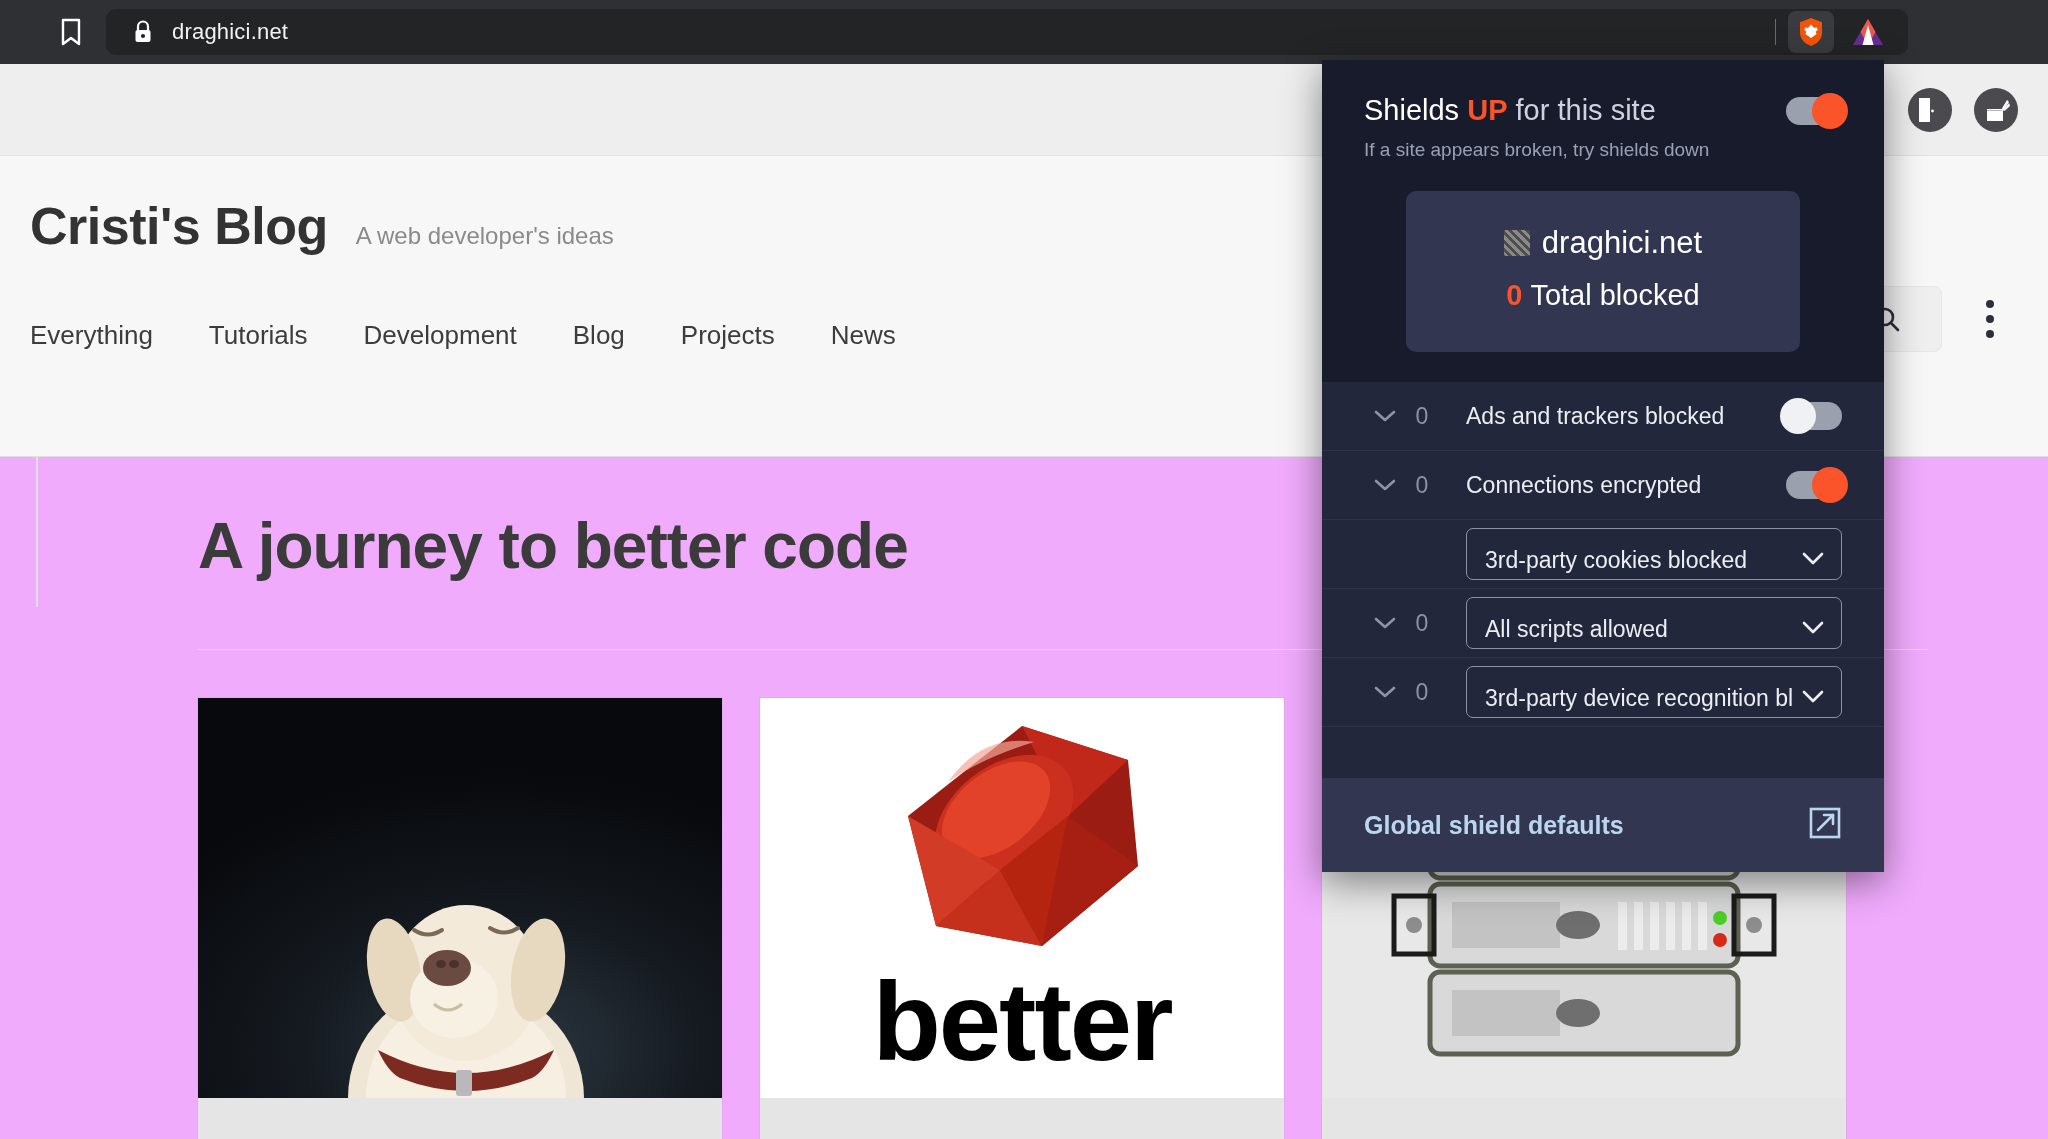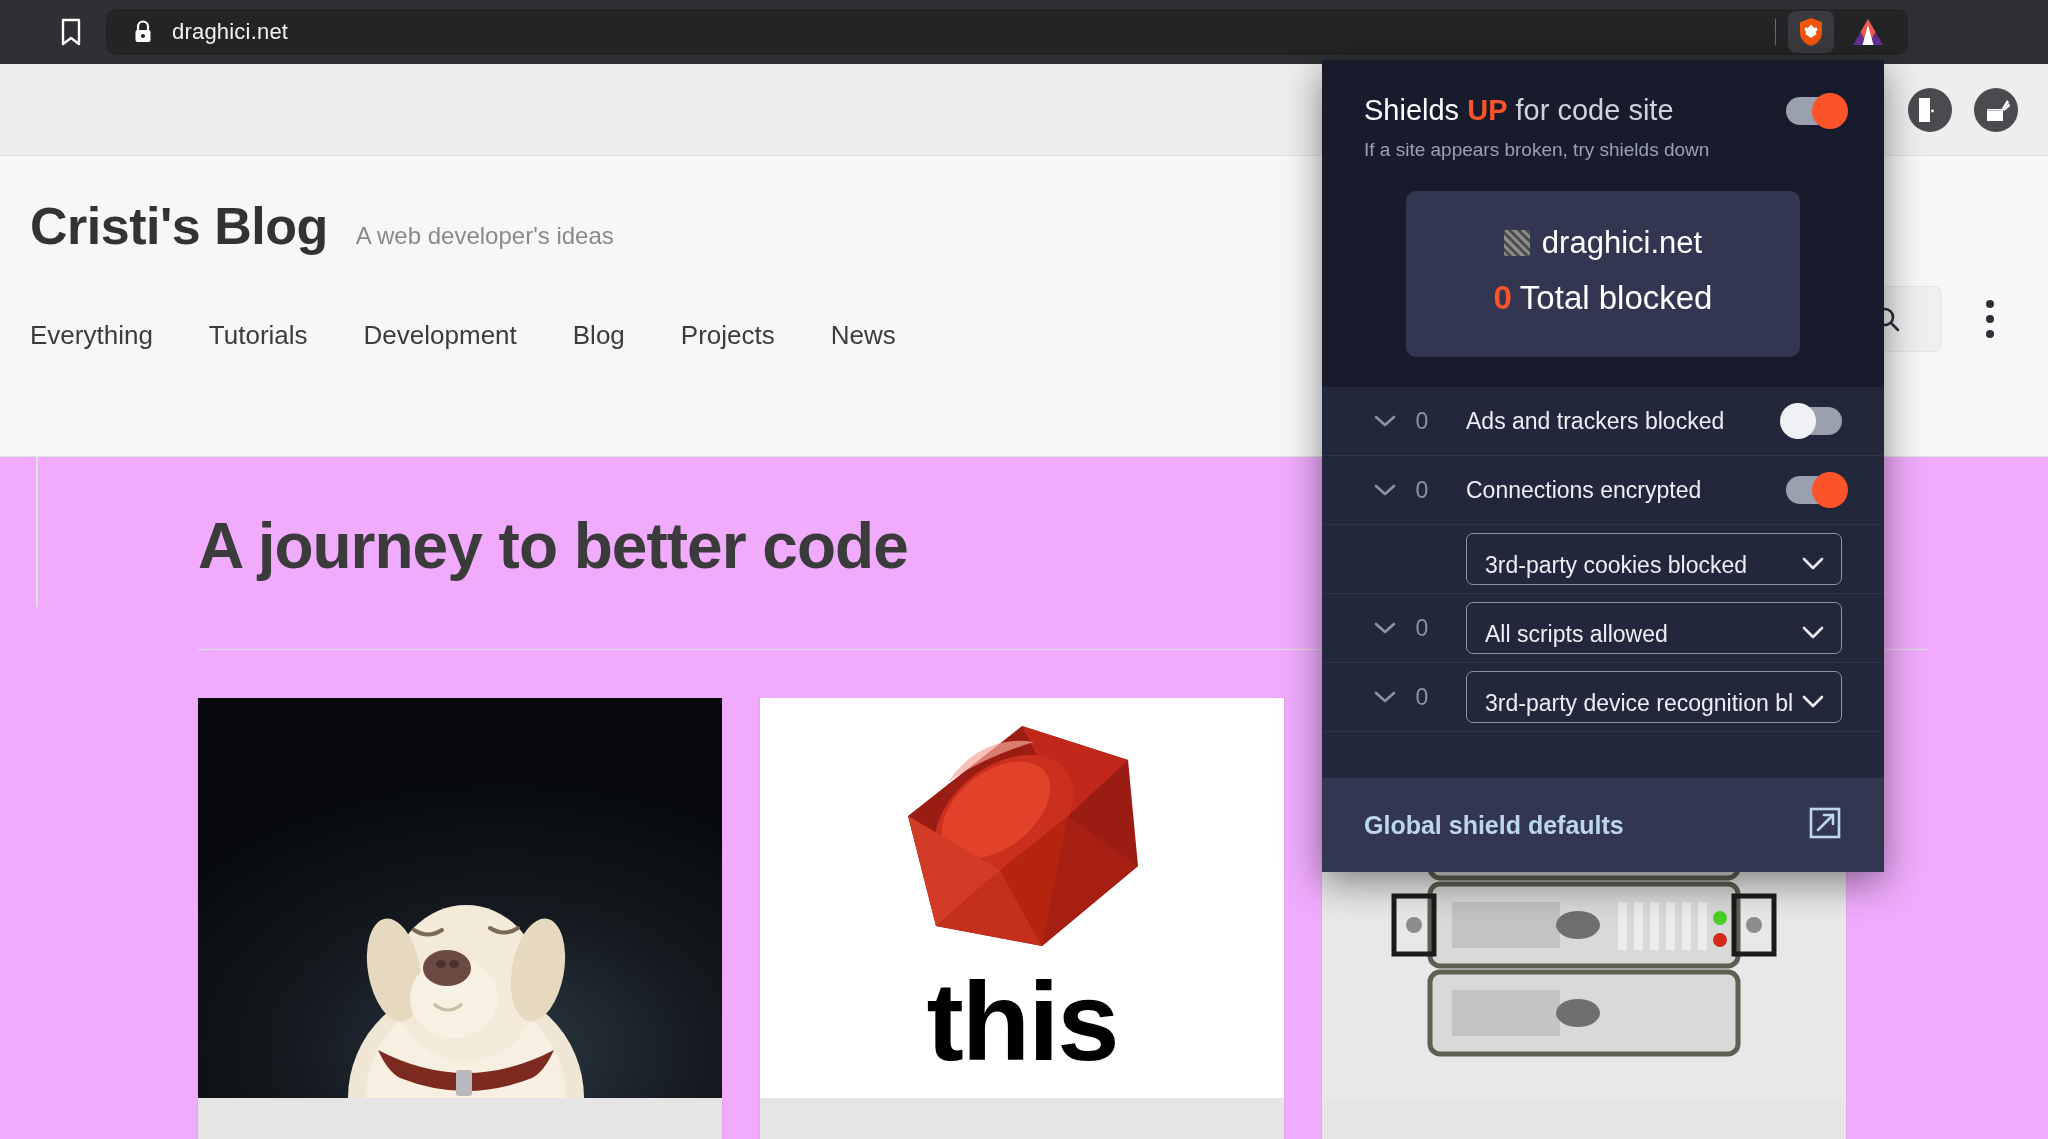--- a/index.html
+++ b/index.html
@@ -218,21 +218,21 @@
     font-size: 31px; color: #fff;
   }
   #favicon {
     width: 26px; height: 26px;
     background:
       repeating-linear-gradient(45deg,#8a8a8a 0 3px,#4d4d4d 3px 6px),
       #6b6b6b;
     border-radius: 2px;
   }
   #site-card-blocked {
-    margin-top: 18px; font-size: 33px; color: #fff;
+    margin-top: 18px; font-size: 29px; color: #fff;
   }
   #site-card-blocked .cnt { color: #fb542b; font-weight: bold; margin-right: 8px; }
 
   #shields-rows { flex: 1; }
   .srow {
     display: flex; align-items: center;
     height: 69px;
     padding: 0 42px 0 48px;
     border-bottom: 1px solid #2e3349;
     gap: 0;
@@ -404,21 +404,21 @@
               <polygon points="130,6 236,40 246,146 150,226 44,206 16,96" fill="#9b1c12"></polygon>
               <polygon points="130,6 236,40 176,96" fill="#c1281a"></polygon>
               <ellipse cx="112" cy="98" rx="78" ry="52" transform="rotate(-38 112 98)" fill="#cb2f1d"></ellipse>
               <ellipse cx="104" cy="90" rx="62" ry="38" transform="rotate(-38 104 90)" fill="#e2412a"></ellipse>
               <polygon points="176,96 246,146 150,226" fill="#a61f12"></polygon>
               <polygon points="44,206 150,226 108,150" fill="#c4301c"></polygon>
               <polygon points="16,96 44,206 108,150" fill="#d23b25"></polygon>
               <polygon points="176,96 150,226 108,150" fill="#b4240f"></polygon>
               <path d="M56 62 q34 -48 86 -40 q-52 16 -86 40z" fill="#f4a79a" opacity=".7"></path>
             </svg>
-            <div class="rbenv-word">this</div>
+            <div class="rbenv-word">better</div>
           </div>
         </div>
         <div class="card-footer"></div>
       </div>
 
       <div class="card">
         <div class="card-media">
           <div class="server-bg">
             <svg width="420" height="396" viewBox="0 0 420 396" aria-hidden="true">
 
@@ -479,21 +479,21 @@
   </div>
 </div>
 
 <div id="shields-panel">
 
   <div id="shields-head">
     <div id="shields-head-row">
       <div id="shields-status">
         <span class="w-shields">Shields</span>
         <span class="w-up">UP</span>
-        <span class="w-rest">for code site</span>
+        <span class="w-rest">for this site</span>
       </div>
       <div class="toggle on">
         <span class="knob"></span>
       </div>
     </div>
     <div id="shields-sub">If a site appears broken, try shields down</div>
 
     <div id="site-card">
       <div id="site-card-domain">
         <span id="favicon"></span>

